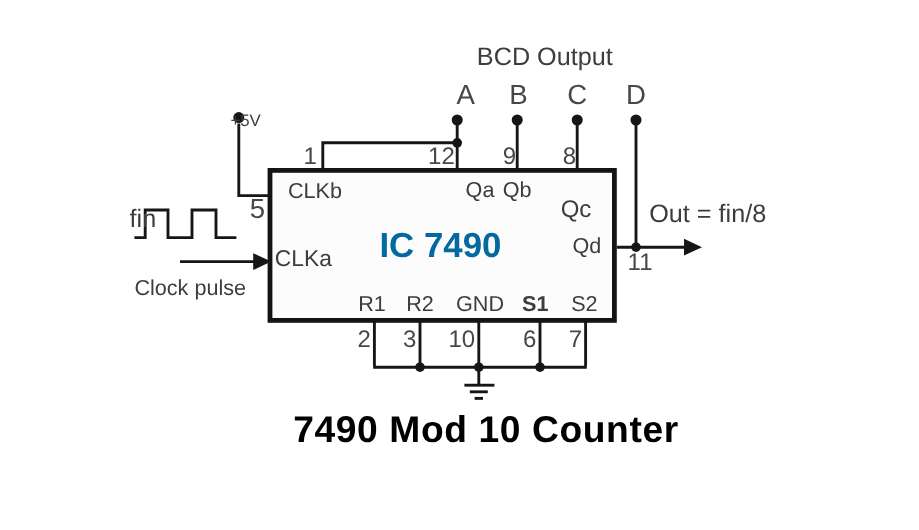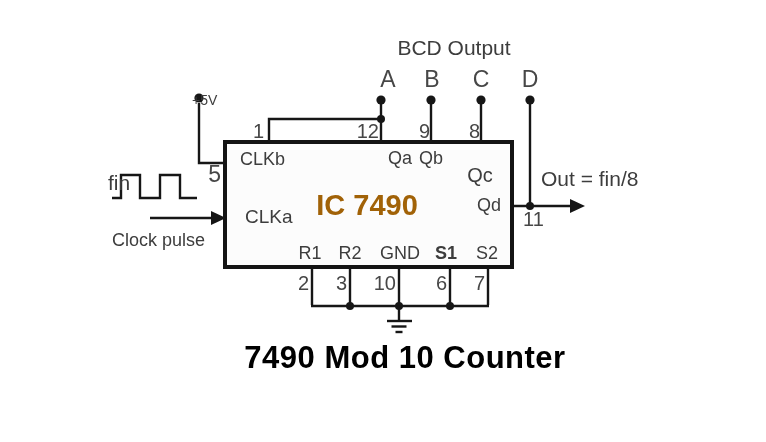--- a/index.html
+++ b/index.html
@@ -86,22 +86,22 @@
 
   <span class="lbl" style="left:164px;top:93px;font-size:14px;margin-left:28px;">+5V</span>
   <span class="lbl" style="left:108px;top:172px;font-size:21px;">fin</span>
   <span class="lbl r gray" style="left:221px;top:163px;font-size:23px;">5</span>
   <span class="lbl" style="left:112px;top:231px;font-size:18px;">Clock pulse</span>
 
   <span class="lbl" style="left:240px;top:150px;font-size:18px;">CLKb</span>
   <span class="lbl c" style="left:400px;top:149px;font-size:18px;text-align:right;">Qa</span>
   <span class="lbl c" style="left:431px;top:149px;font-size:18px;">Qb</span>
   <span class="lbl c" style="left:480px;top:149px;font-size:20px;margin-top:16px;">Qc</span>
-  <span class="lbl c b" style="left:367px;top:191px;font-size:29px;color:#a16207;">IC 7490</span>
-  <span class="lbl" style="left:229px;top:207px;font-size:19px;margin-left:16px;">CLKa</span>
+  <span class="lbl c b" style="left:367px;top:191px;font-size:29px;color:#0369a1;">IC 7490</span>
+  <span class="lbl" style="left:229px;top:207px;font-size:19px;">CLKa</span>
   <span class="lbl c" style="left:489px;top:196px;font-size:18px;">Qd</span>
   <span class="lbl c" style="left:310px;top:244px;font-size:18px;">R1</span>
   <span class="lbl c" style="left:350px;top:244px;font-size:18px;">R2</span>
   <span class="lbl c" style="left:400px;top:244px;font-size:18px;">GND</span>
   <span class="lbl c" style="left:446px;top:244px;font-size:18px;font-weight:bold;">S1</span>
   <span class="lbl c" style="left:487px;top:244px;font-size:18px;">S2</span>
 
   <span class="lbl r gray" style="left:309px;top:273px;font-size:20px;">2</span>
   <span class="lbl r gray" style="left:347px;top:273px;font-size:20px;">3</span>
   <span class="lbl r gray" style="left:396px;top:273px;font-size:20px;">10</span>

